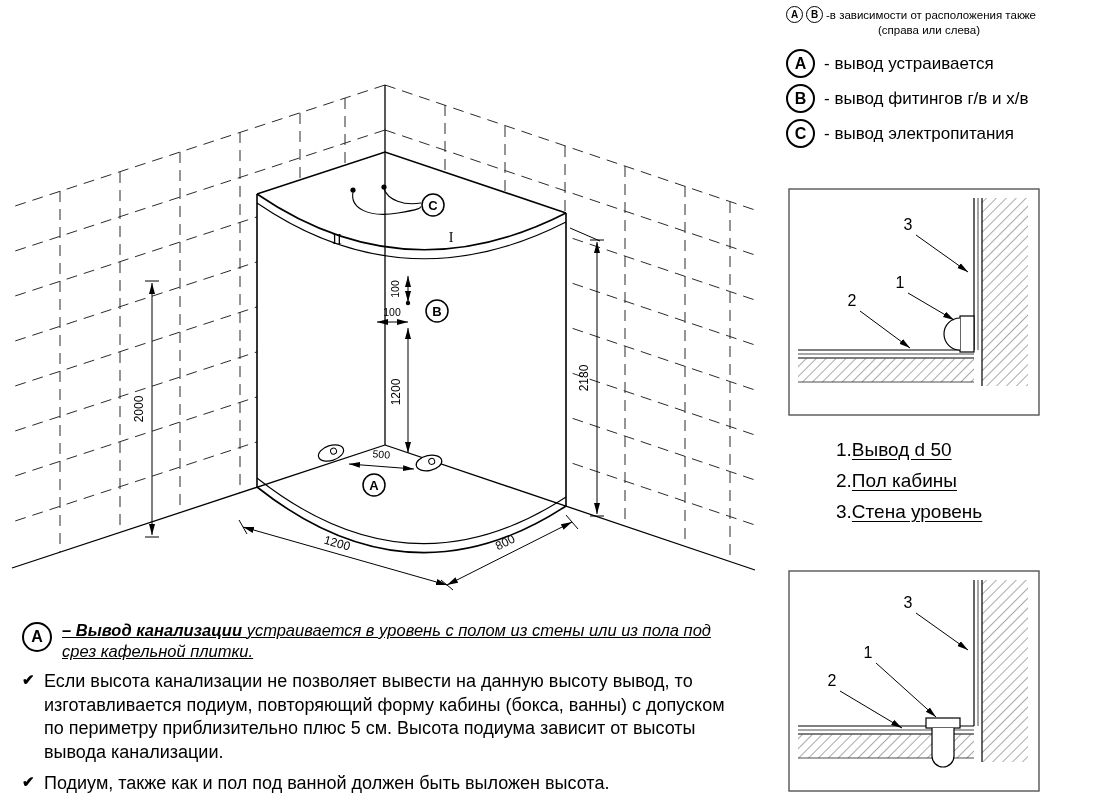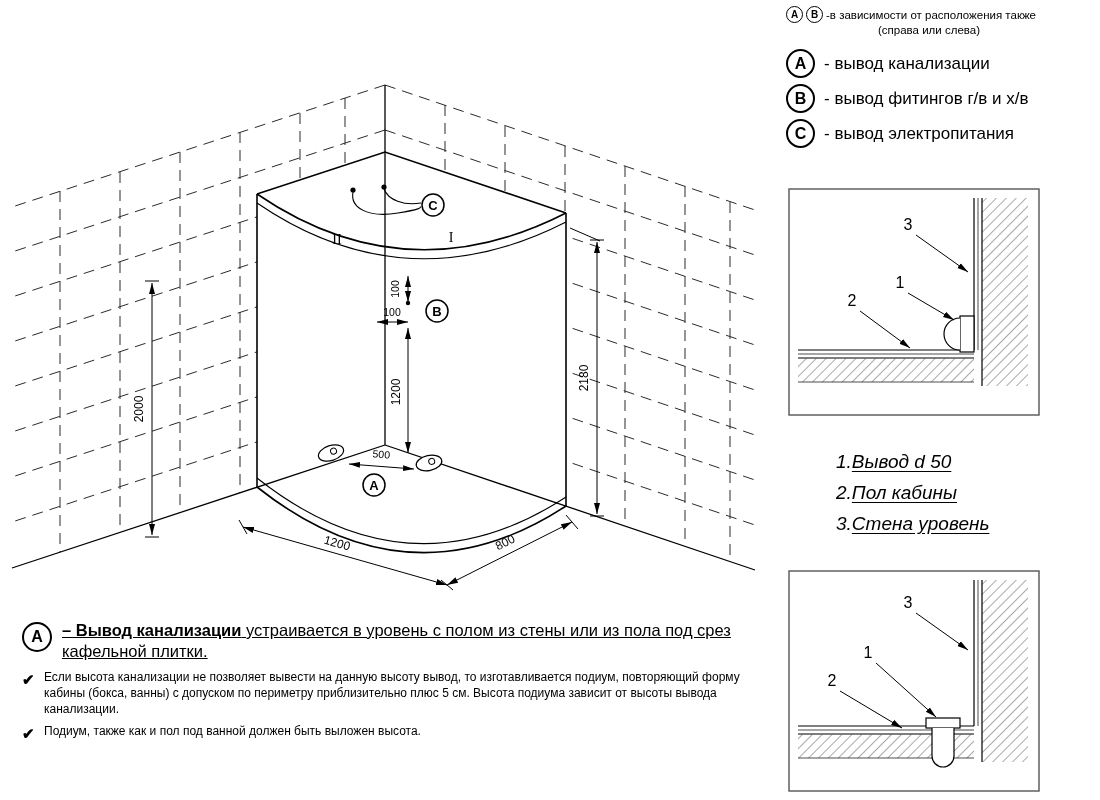--- a/index.html
+++ b/index.html
@@ -20,35 +20,35 @@
     width:15px;height:15px;border:1.3px solid #000;border-radius:50%;
     font-size:10px;font-weight:bold;flex:0 0 auto;}
   .note-sub{font-size:11.5px;margin:1px 0 6px 92px;}
   .leg-items{margin-top:13px;}
   .leg-row{display:flex;align-items:center;gap:9px;margin:6px 0;font-size:17px;}
   .circle-lg{display:inline-flex;align-items:center;justify-content:center;
     width:25px;height:25px;border:2px solid #000;border-radius:50%;
     font-size:16px;font-weight:bold;flex:0 0 auto;}
 
   
-  #numbered-legend{position:absolute;left:836px;top:446px;font-size:19px;font-style:italic;}
+  #numbered-legend{position:absolute;left:836px;top:434px;font-size:19px;}
   .num-row{line-height:31px;}
   .num-row u{text-underline-offset:3px;}
 
   
   #notes{position:absolute;left:22px;top:620px;width:722px;}
   .note-a{display:flex;gap:10px;align-items:flex-start;}
   .circle-a{display:inline-flex;align-items:center;justify-content:center;
     width:26px;height:26px;border:2px solid #000;border-radius:50%;
     font-size:16px;font-weight:bold;flex:0 0 auto;margin-top:2px;}
-  .note-a-text{font-size:16.5px;line-height:1.3;width:700px;}
+  .note-a-text{font-size:16.5px;line-height:1.3;font-style:italic;width:700px;}
   .note-a-text b{font-weight:bold;}
   .bullet{display:flex;gap:8px;margin-top:7px;}
   .check{font-weight:bold;font-size:15px;flex:0 0 14px;line-height:1.35;}
-  .bullet p{margin:0;font-size:12px;line-height:1.32;width:700px;}
+  .bullet p{margin:0;font-size:18px;line-height:1.32;width:700px;}
 </style>
 </head>
 <body>
 
 <div id="page">
 
   <svg id="main-drawing" style="left:0;top:0" width="770" height="628" viewBox="0 0 770 628">
     <defs>
       <marker id="aE" viewBox="0 0 12 8" markerWidth="12" markerHeight="8" refX="11" refY="4" orient="auto" markerUnits="userSpaceOnUse">
           <path d="M0,1 L11,4 L0,7 Z" fill="#000"></path>
@@ -182,21 +182,21 @@
     <div class="note-row">
       <span class="mini-circle">A</span>
       <span class="mini-circle">B</span>
       <span>-в зависимости от расположения также</span>
     </div>
     <div class="note-sub">(справа или слева)</div>
 
     <div class="leg-items">
       <div class="leg-row">
         <span class="circle-lg">A</span>
-        <span>- вывод канализации</span>
+        <span>- вывод устраивается</span>
       </div>
       <div class="leg-row">
         <span class="circle-lg">B</span>
         <span>- вывод фитингов г/в и х/в</span>
       </div>
       <div class="leg-row">
         <span class="circle-lg">C</span>
         <span>- вывод электропитания</span>
       </div>
     </div>

